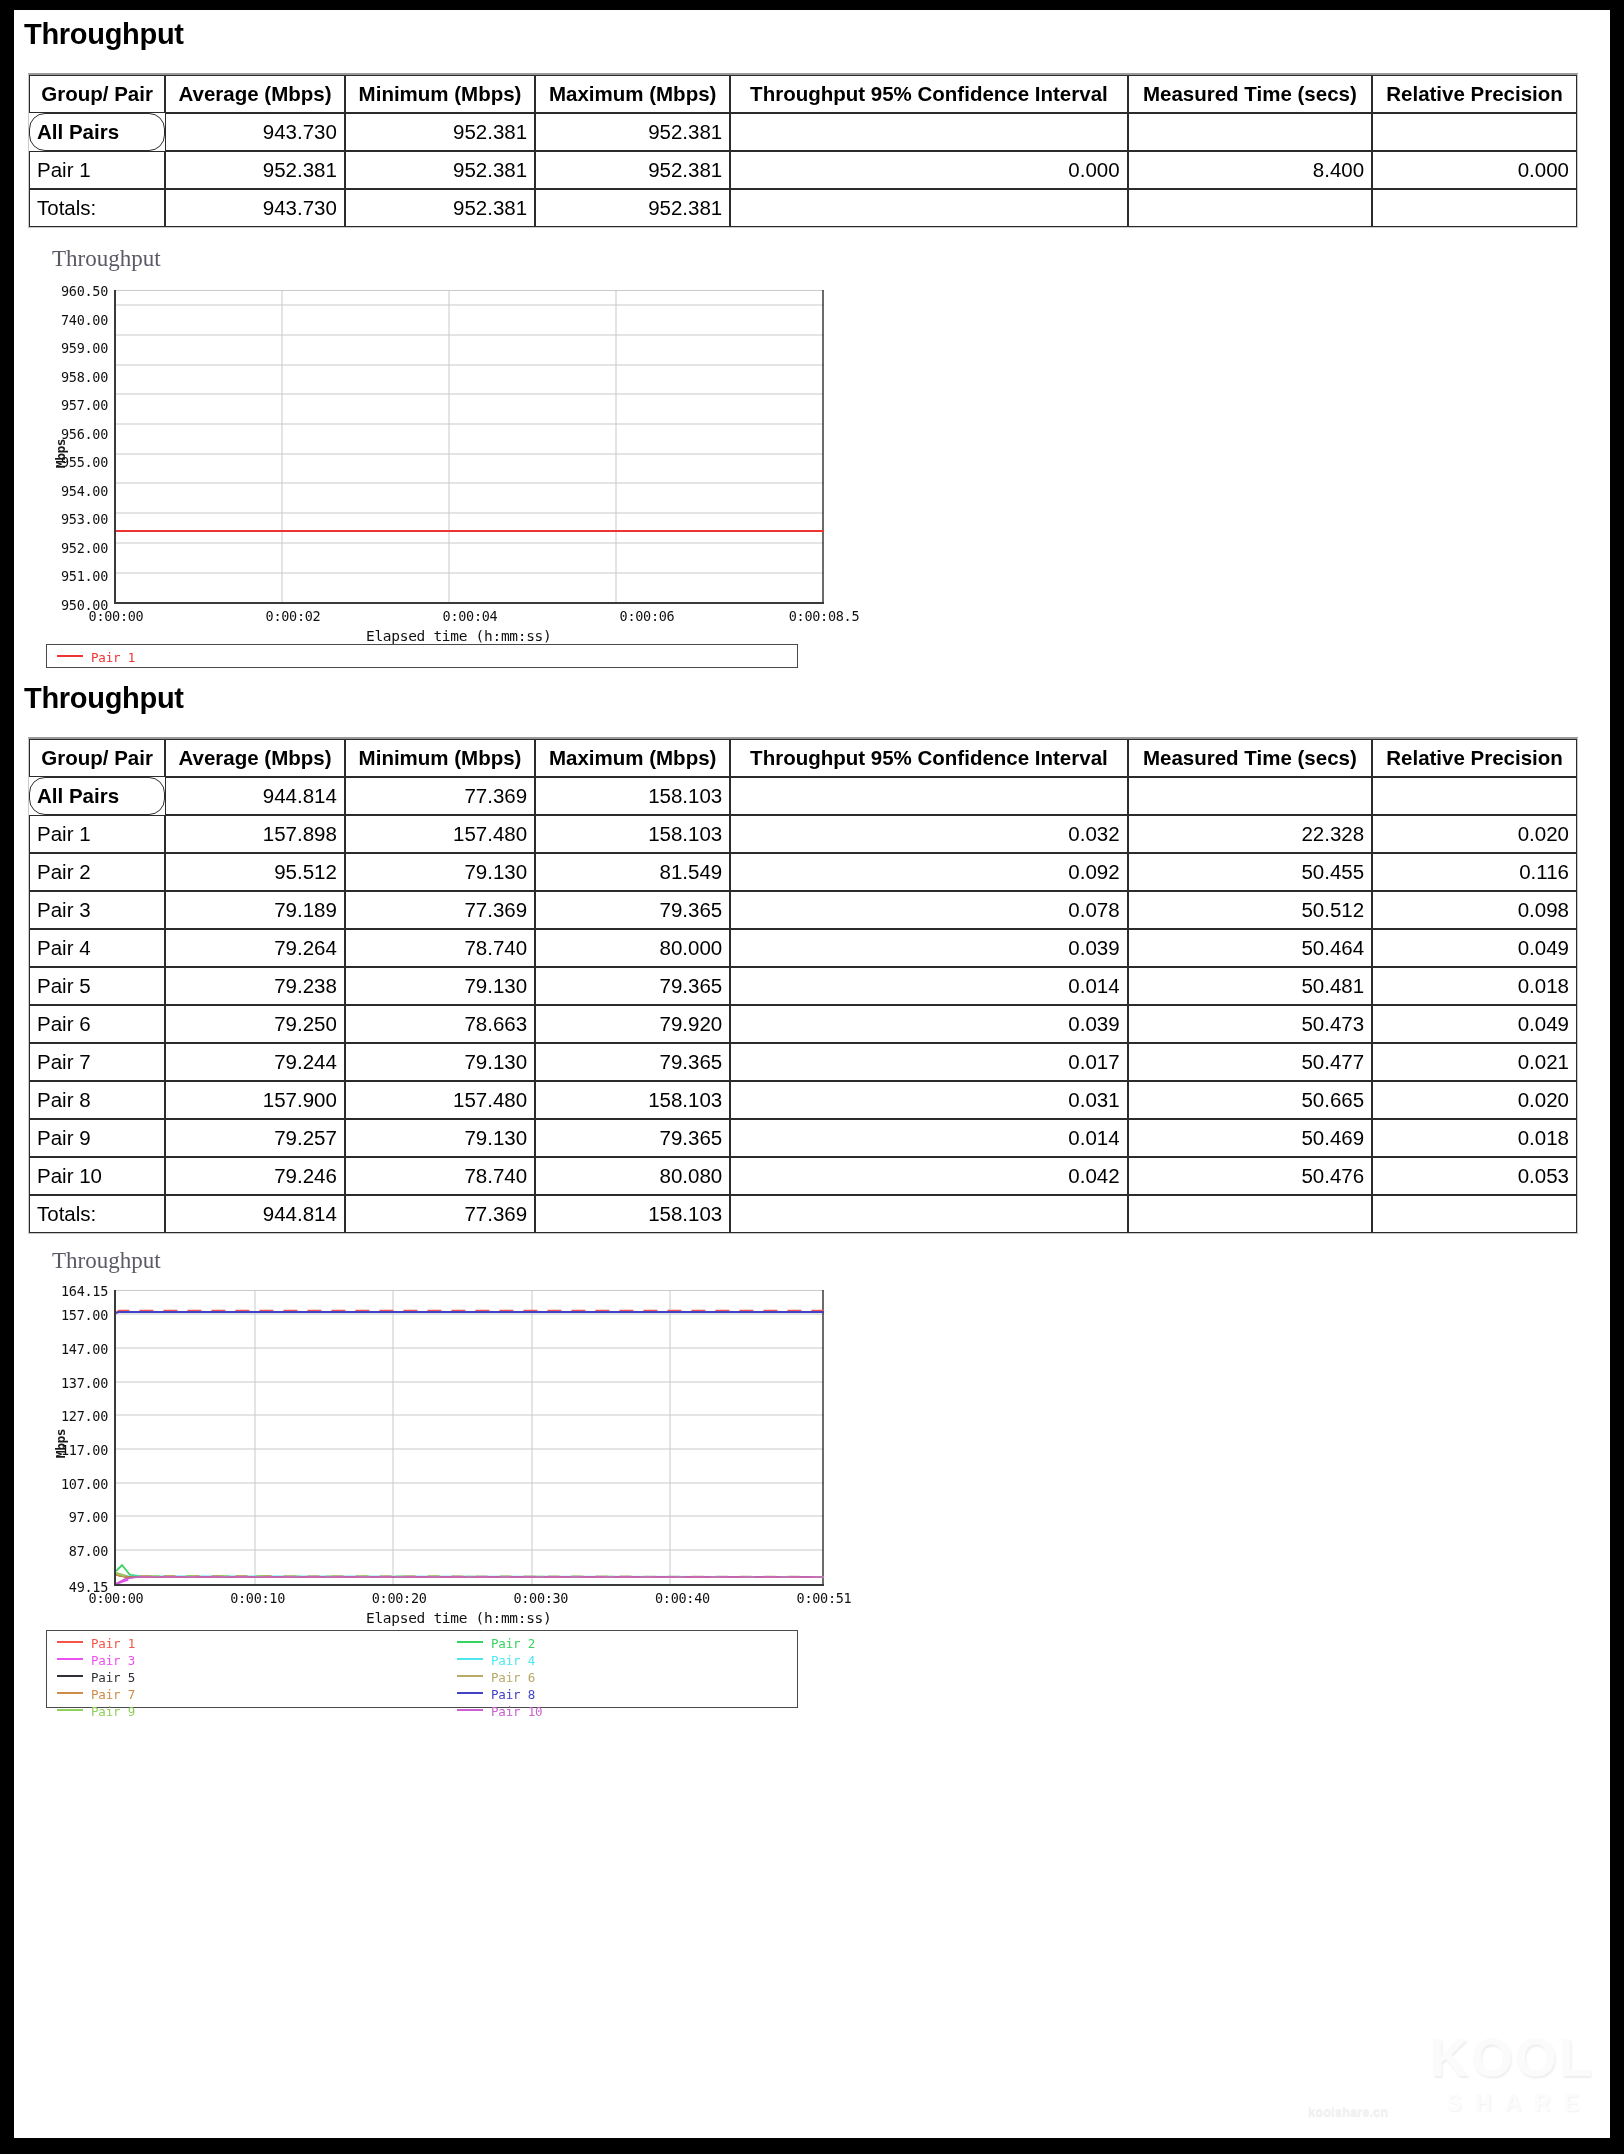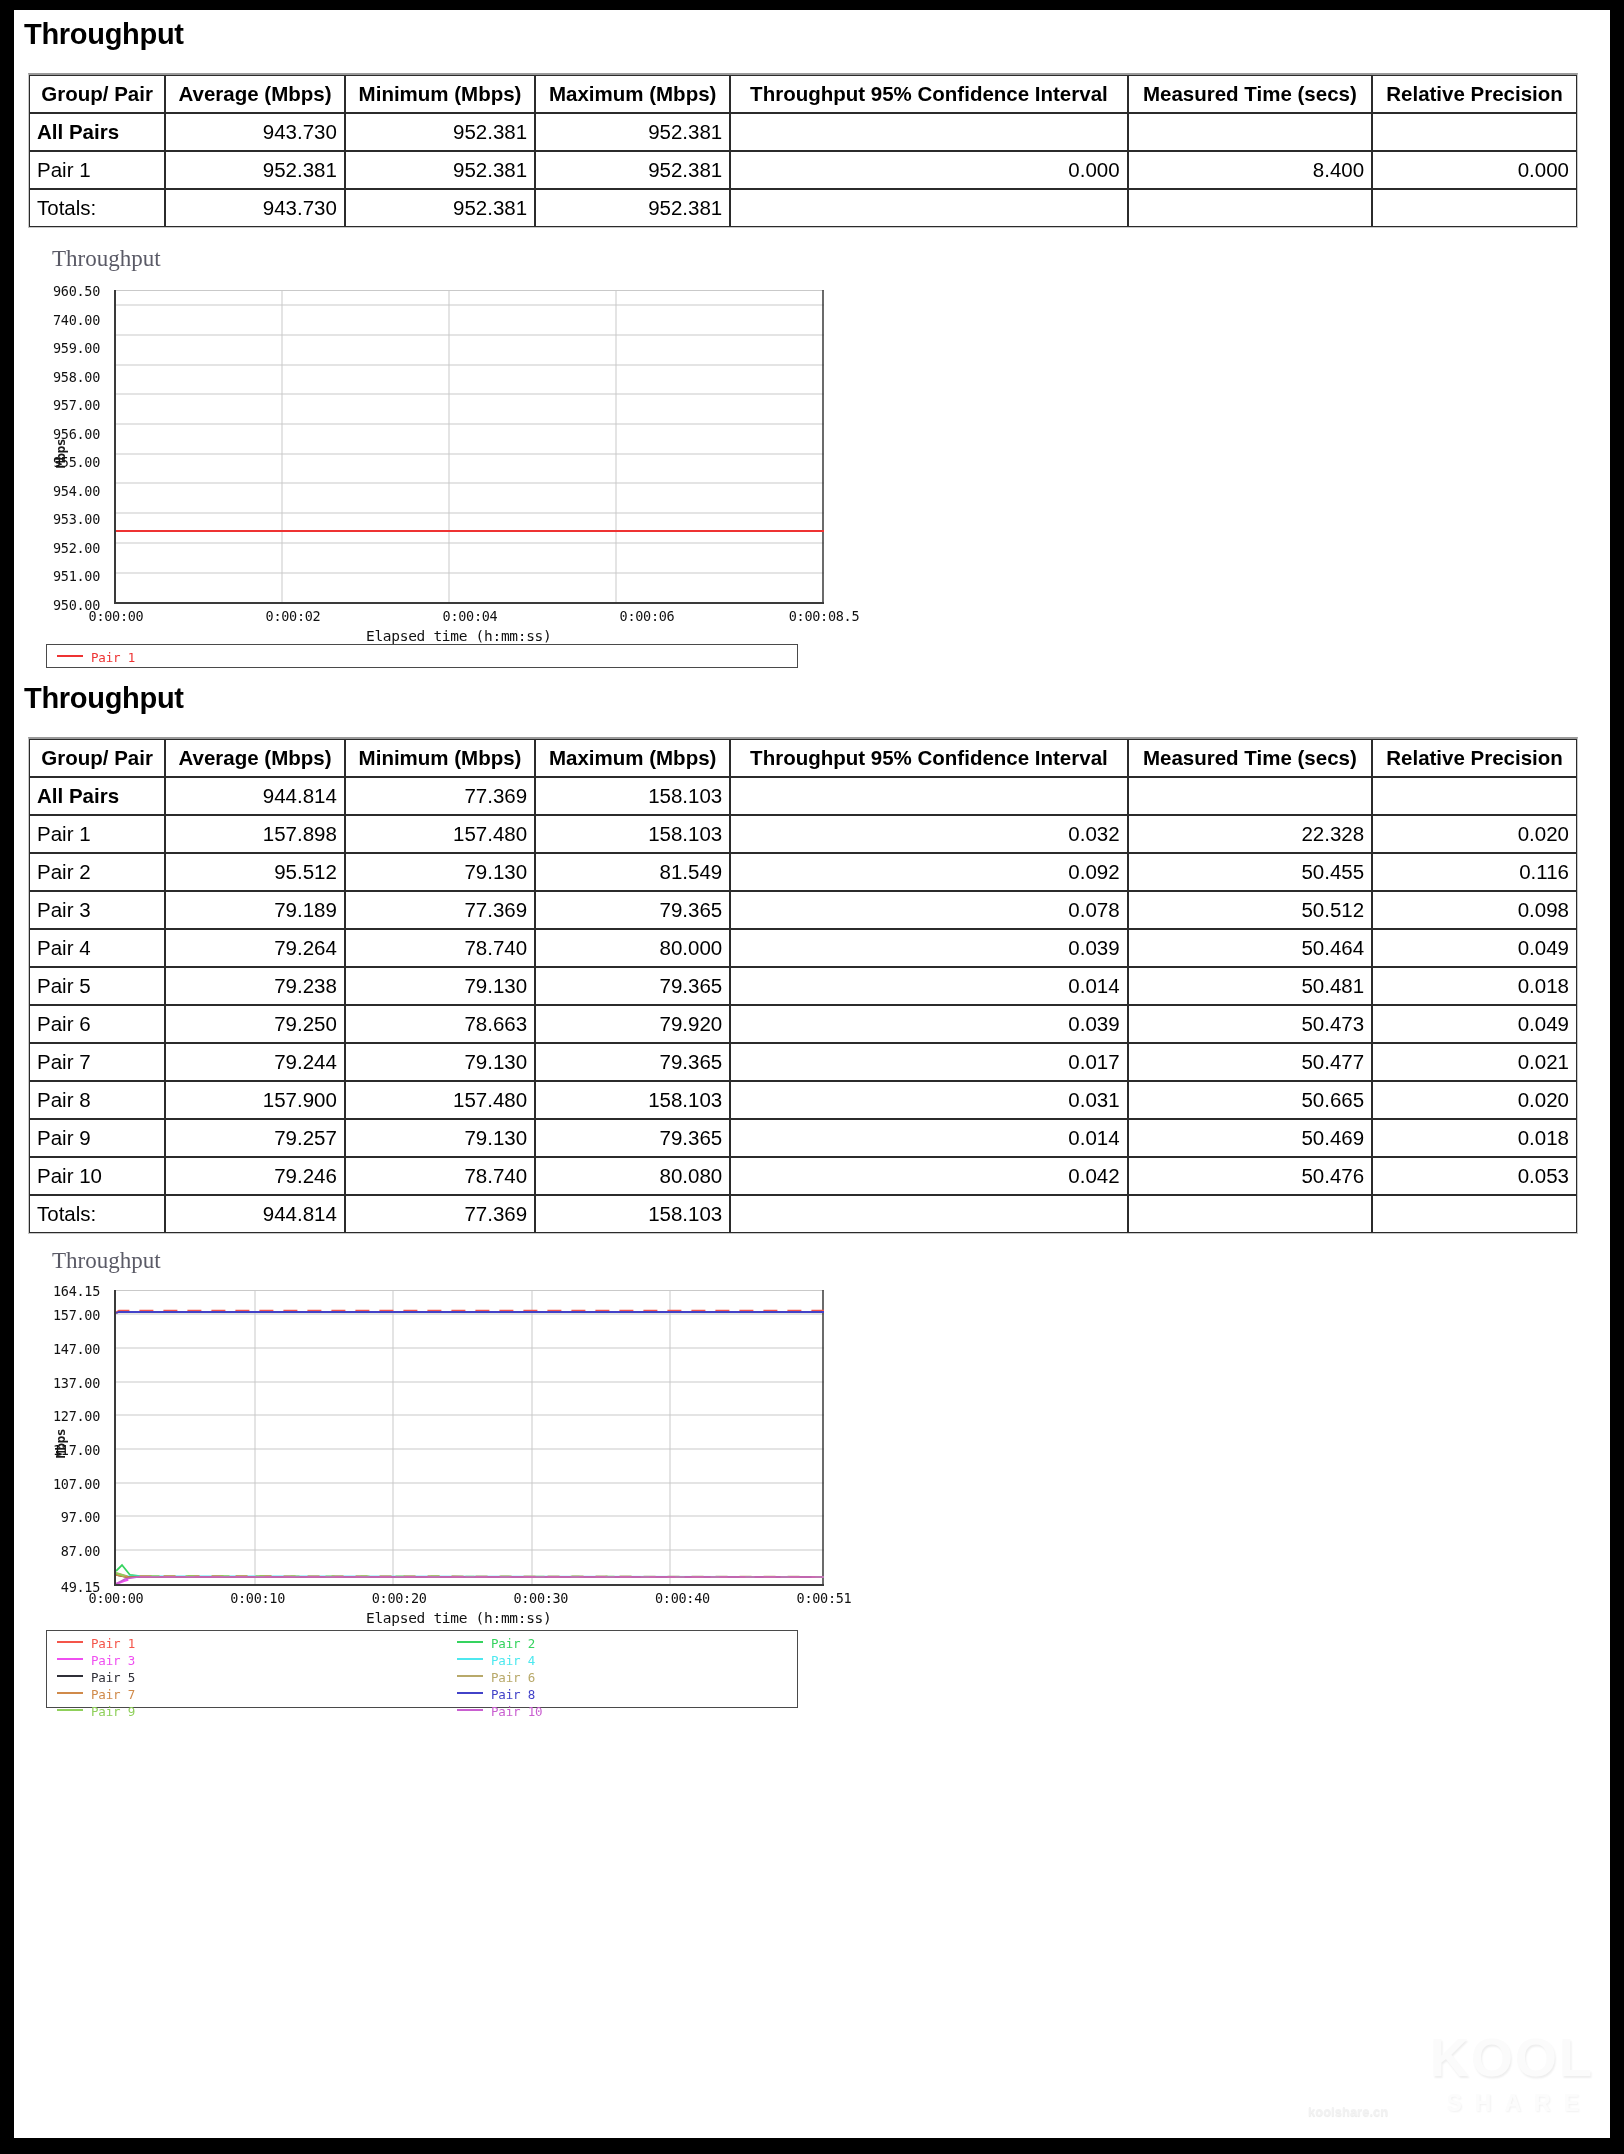--- a/index.html
+++ b/index.html
@@ -63,20 +63,21 @@
   table.tp-table td {
     height: 38px;
     text-align: right;
     font-weight: normal;
   }
   table.tp-table td.label-cell {
     text-align: left;
   }
   table.tp-table tr.row-allpairs td.label-cell {
     font-weight: bold;
+    border-radius: 16px;
   }
   
   .c0 { width: 128px; }
   .c1 { width: 168px; }
   .c2 { width: 172px; }
   .c3 { width: 174px; }
   .c4 { width: 358px; }
   .c5 { width: 214px; }
   .c6 { width: 186px; }
 
@@ -102,21 +103,21 @@
     font-family: "DejaVu Sans Mono", monospace;
     font-size: 13px;
     font-weight: bold;
     color: #1a1a1a;
     transform: rotate(-90deg);
     transform-origin: center center;
     letter-spacing: -0.5px;
   }
   .ytick {
     position: absolute;
-    right: 8px;
+    right: 0;
     font-family: "DejaVu Sans Mono", monospace;
     font-size: 13.5px;
     color: #111111;
     text-align: right;
     white-space: nowrap;
     letter-spacing: -0.3px;
   }
   .xtick {
     position: absolute;
     font-family: "DejaVu Sans Mono", monospace;

